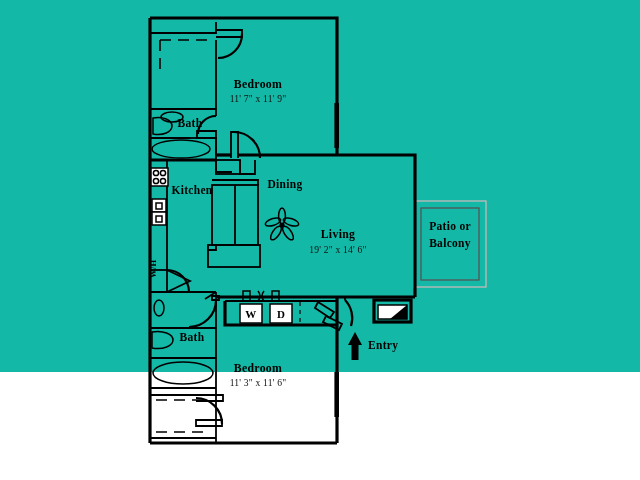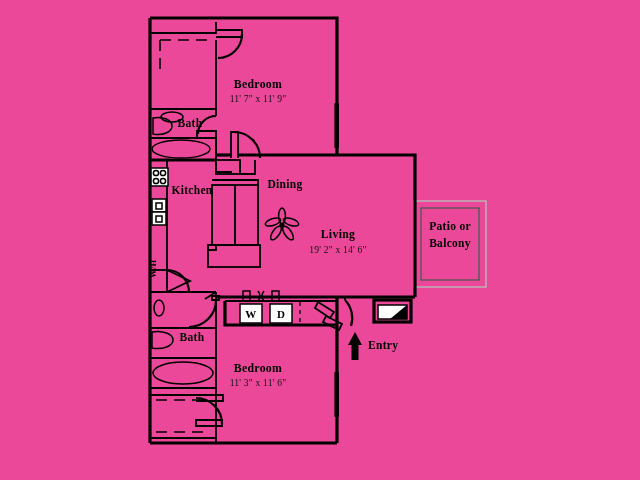--- a/index.html
+++ b/index.html
@@ -9,22 +9,22 @@
   }
   body {
     width: 640px;
     height: 480px;
     overflow: hidden;
     font-family: "Liberation Serif", serif;
   }
   #floorplan-root {
     position: relative;
     width: 640px;
-    height: 480px;
-    background: #ec4899;
+    height: 372px;
+    background: #14b8a6;
   }
   svg#plan {
     position: absolute;
     left: 0;
     top: 0;
     width: 640px;
     height: 480px;
     display: block;
   }
   .wall {

